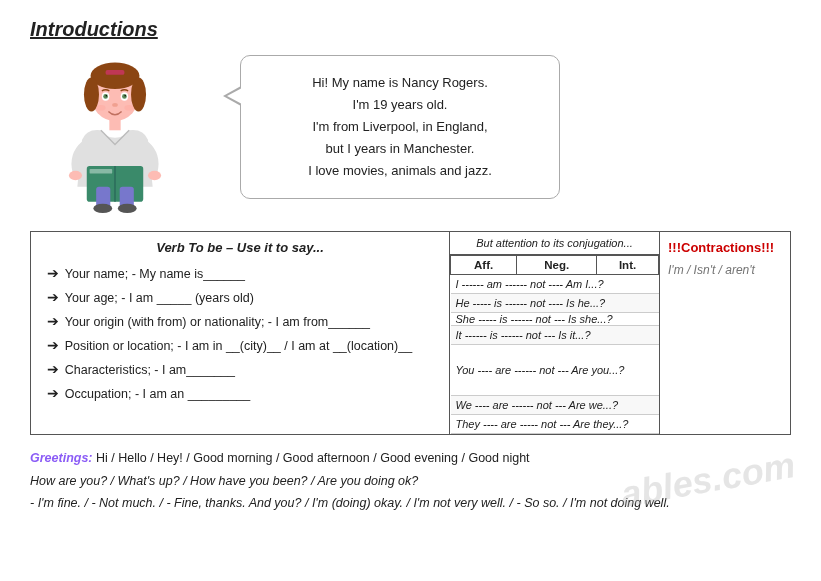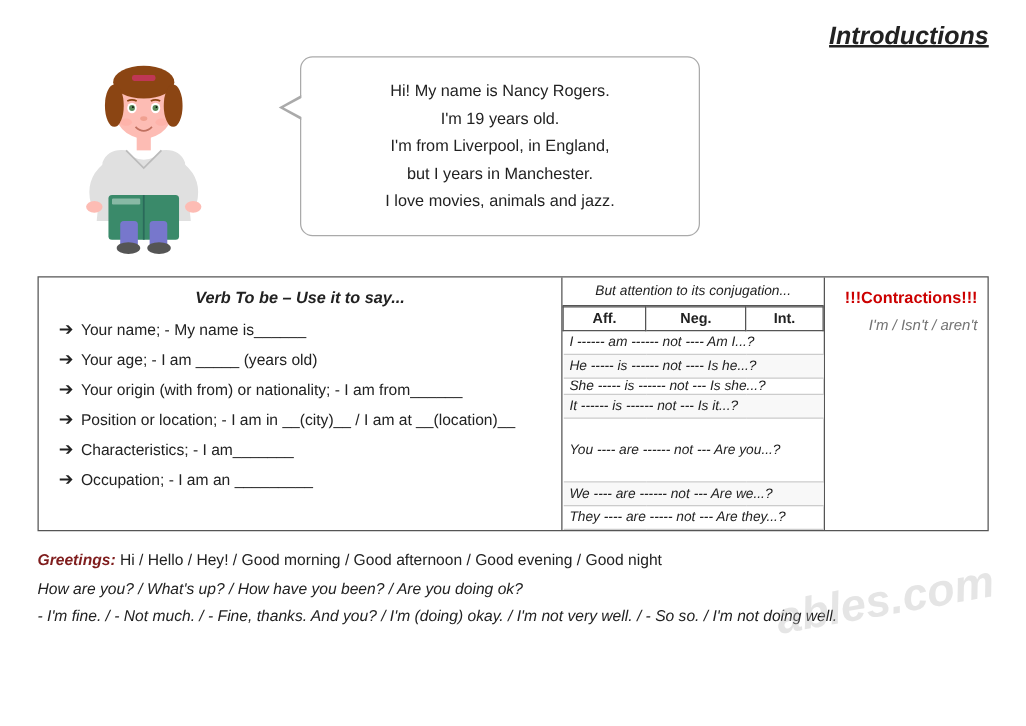--- a/index.html
+++ b/index.html
@@ -9,26 +9,26 @@
       font-size: 13px;
       color: #222;
       width: 821px;
       min-height: 581px;
       padding: 18px 30px 18px 30px;
       position: relative;
     }
 
     
     .page-title {
-      text-align: right;
+      text-align: left;
       font-size: 20px;
       font-weight: bold;
       text-decoration: underline;
       font-style: italic;
-      margin-bottom: 4px;
+      margin-bottom: 14px;
     }
 
     
     .intro-section {
       display: flex;
       align-items: flex-start;
       margin-bottom: 16px;
       gap: 10px;
     }
 
@@ -145,21 +145,21 @@
     }
     .conj-table tr:nth-child(even) td {
       background: #f8f8f8;
     }
 
     
     .contr-panel {
       width: 130px;
       flex-shrink: 0;
       padding: 8px 8px;
-      text-align: right;
+      text-align: left;
     }
     .contr-title {
       font-weight: bold;
       font-size: 13px;
       color: #c00;
       margin-bottom: 8px;
     }
     .contr-text {
       font-style: italic;
       font-size: 12px;
@@ -167,21 +167,21 @@
     }
 
     
     .greetings-section {
       margin-top: 12px;
       font-size: 12.5px;
       line-height: 1.8;
     }
     .greetings-label {
       font-style: italic;
-      color: #7f1d1d;
+      color: #8b5cf6;
       font-weight: bold;
     }
     .greetings-text {
       display: inline;
     }
     .greetings-line2 {
       font-style: italic;
     }
     .greetings-line3 {
       font-style: italic;

